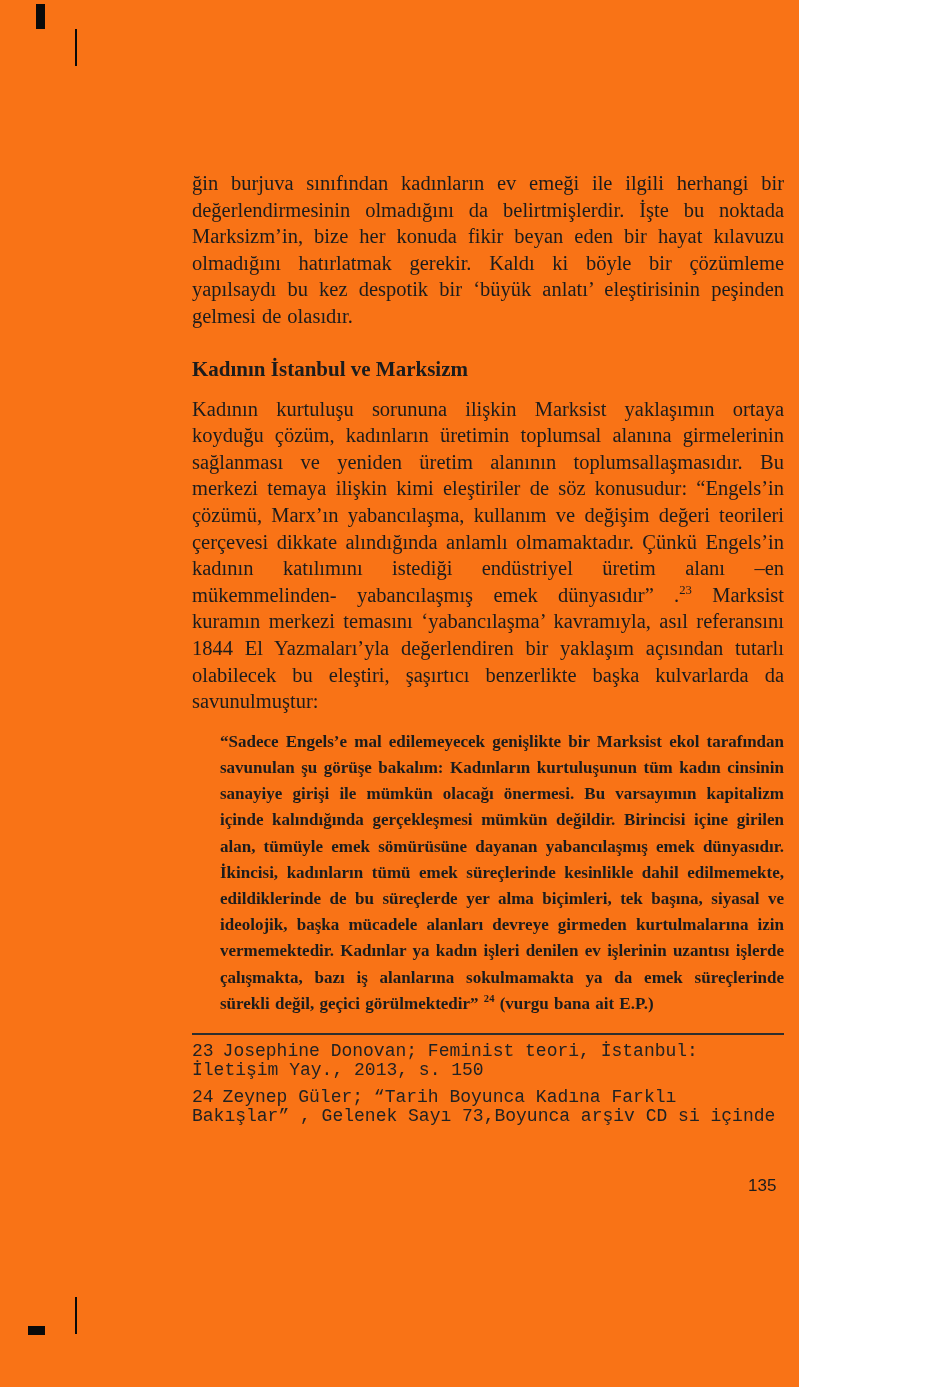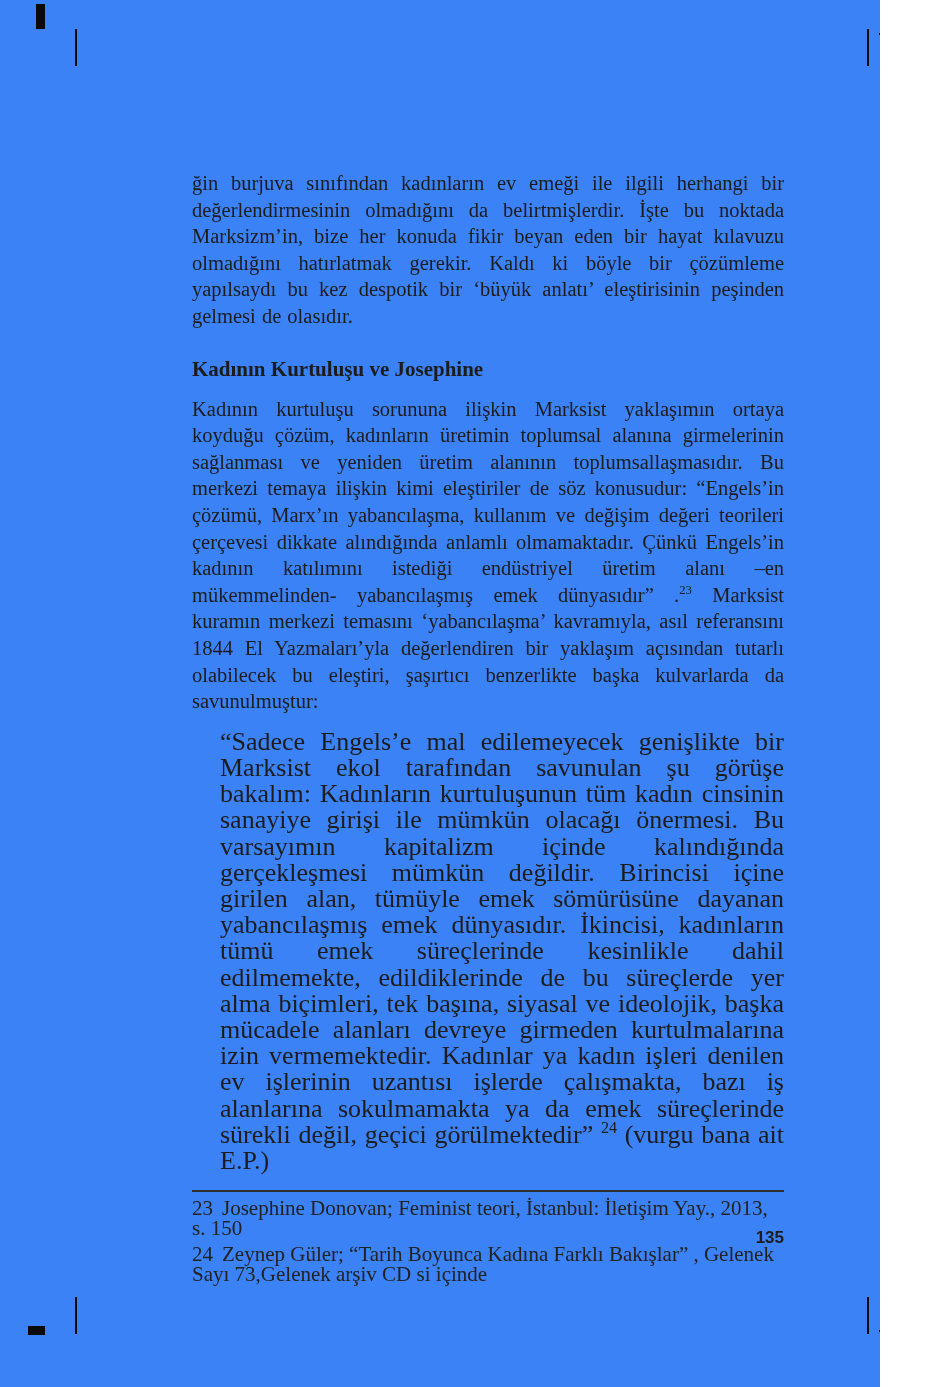--- a/index.html
+++ b/index.html
@@ -1,20 +1,20 @@
 <!DOCTYPE html>
 <html lang="tr"><head>
 <meta charset="utf-8">
 <style>
   html, body { margin: 0; padding: 0; background: #ffffff; }
   .page {
     position: relative;
-    width: 880px;
+    width: 799px;
     height: 1387px;
-    background: #3b82f6;
+    background: #f97316;
     font-family: "Liberation Serif", serif;
     color: #1c1c1c;
     overflow: hidden;
   }
   .text-block {
     position: absolute;
     left: 192px;
     top: 170px;
     width: 592px;
   }
@@ -26,54 +26,55 @@
     word-spacing: 1px;
   }
   .section-heading {
     font-size: 21px;
     font-weight: bold;
     margin: 26px 0 14px 0;
     line-height: 26px;
   }
   .quote {
     margin: 14px 0 14px 28px;
-    font-size: 26px;
+    font-size: 17px;
     line-height: 26.2px;
     text-align: justify;
     word-spacing: 1px;
+    font-weight: bold;
   }
   .italic { }
   sup.fn-ref {
     font-size: 0.62em;
     vertical-align: super;
     line-height: 0;
   }
   .footnote-rule {
     margin-top: 16px;
     margin-bottom: 7px;
     width: 100%;
     border-top: 2px solid #2e2e2e;
     height: 0;
   }
   .footnotes {
-    font-family: Liberation Serif, serif;
-    font-size: 21px;
+    font-family: Liberation Mono, monospace;
+    font-size: 18px;
     line-height: 19.5px;
     color: #222222;
   }
   .footnote { margin: 0 0 7px 0; text-align: left; }
   .fn-num { margin-right: 9px; }
   .page-number {
     position: absolute;
     left: 748px;
-    top: 1228px;
+    top: 1176px;
     width: 36px;
-    text-align: right;
+    text-align: left;
     font-family: "Liberation Sans", sans-serif;
-    font-weight: bold;
+    font-weight: normal;
     font-size: 17px;
     color: #1c1c1c;
   }
   .crop { position: absolute; background: #0a0a0a; }
   .cm-tl-bar    { left: 36px;  top: 4px;    width: 9px;  height: 25px; }
   .cm-tl-v      { left: 75px;  top: 29px;   width: 2px;  height: 37px; }
   .cm-tr-v      { left: 867px; top: 29px;   width: 2px;  height: 37px; }
   .cm-tr-h      { left: 879px; top: 33px;   width: 35px; height: 2px;  }
   .cm-bl-v      { left: 75px;  top: 1297px; width: 2px;  height: 37px; }
   .cm-bl-bar    { left: 28px;  top: 1326px; width: 17px; height: 9px;  }
@@ -93,31 +94,31 @@
   <div class="crop cm-bl-v"></div>
   <div class="crop cm-bl-bar"></div>
   <div class="crop cm-br-v"></div>
   <div class="crop cm-br-h"></div>
   <div class="crop cm-br-corner"></div>
 
   <main class="text-block">
 
     <p class="body-par">ğin burjuva sınıfından kadınların ev emeği ile ilgili herhangi bir değerlendirmesinin olmadığını da belirtmişlerdir. İşte bu noktada Marksizm’in, bize her konuda fikir beyan eden bir hayat kılavuzu olmadığını hatırlatmak gerekir. Kaldı ki böyle bir çözümleme yapılsaydı bu kez despotik bir ‘büyük anlatı’ eleştirisinin peşinden gelmesi de olasıdır.</p>
 
-    <h2 class="section-heading">Kadının Kurtuluşu ve Josephine</h2>
+    <h2 class="section-heading">Kadının İstanbul ve Marksizm</h2>
 
     <p class="body-par"><span>Kadının kurtuluşu sorununa ilişkin Marksist yaklaşımın ortaya koyduğu çözüm, kadınların üretimin toplumsal alanına girmelerinin sağlanması ve yeniden üretim alanının toplumsallaşmasıdır. Bu merkezi temaya ilişkin kimi eleştiriler de söz konusudur: “Engels’in çözümü, Marx’ın yabancılaşma, kullanım ve değişim değeri teorileri çerçevesi dikkate alındığında anlamlı olmamaktadır. Çünkü Engels’in kadının katılımını istediği endüstriyel üretim alanı –en mükemmelinden- </span><span class="italic">yabancılaşmış emek dünyasıdır</span><span>” .</span><sup class="fn-ref">23</sup><span> Marksist kuramın merkezi temasını ‘yabancılaşma’ kavramıyla, asıl referansını 1844 El Yazmaları’yla değerlendiren bir yaklaşım açısından tutarlı olabilecek bu eleştiri, şaşırtıcı benzerlikte başka kulvarlarda da savunulmuştur:</span></p>
 
     <blockquote class="quote"><span>“Sadece Engels’e mal edilemeyecek genişlikte bir Marksist ekol tarafından savunulan şu görüşe bakalım: Kadınların kurtuluşunun tüm kadın cinsinin sanayiye girişi ile mümkün olacağı önermesi. Bu varsayımın kapitalizm içinde kalındığında gerçekleşmesi mümkün değildir. Birincisi içine girilen alan, tümüyle emek sömürüsüne dayanan yabancılaşmış emek dünyasıdır. İkincisi, kadınların tümü emek süreçlerinde kesinlikle dahil edilmemekte, edildiklerinde de bu süreçlerde yer alma biçimleri, tek başına, siyasal ve ideolojik, başka mücadele alanları devreye girmeden kurtulmalarına izin vermemektedir. Kadınlar ya kadın işleri denilen ev işlerinin uzantısı işlerde çalışmakta, bazı iş alanlarına sokulmamakta ya da emek süreçlerinde sürekli değil, geçici görülmektedir” </span><sup class="fn-ref">24</sup><span> (vurgu bana ait E.P.)</span></blockquote>
 
 
     <div class="footnote-rule"></div>
 
     <section class="footnotes">
       <p class="footnote"><span class="fn-num">23</span><span>Josephine Donovan;  Feminist teori, İstanbul: İletişim Yay., 2013, s. 150</span></p>
-      <p class="footnote"><span class="fn-num">24</span><span>Zeynep Güler; “Tarih Boyunca Kadına Farklı Bakışlar” , Gelenek Sayı 73,Gelenek arşiv CD si içinde</span></p>
+      <p class="footnote"><span class="fn-num">24</span><span>Zeynep Güler; “Tarih Boyunca Kadına Farklı Bakışlar” , Gelenek Sayı 73,Boyunca arşiv CD si içinde</span></p>
     </section>
 
   </main>
 
   <div class="page-number">135</div>
 
 </div>
 
 </body></html>

